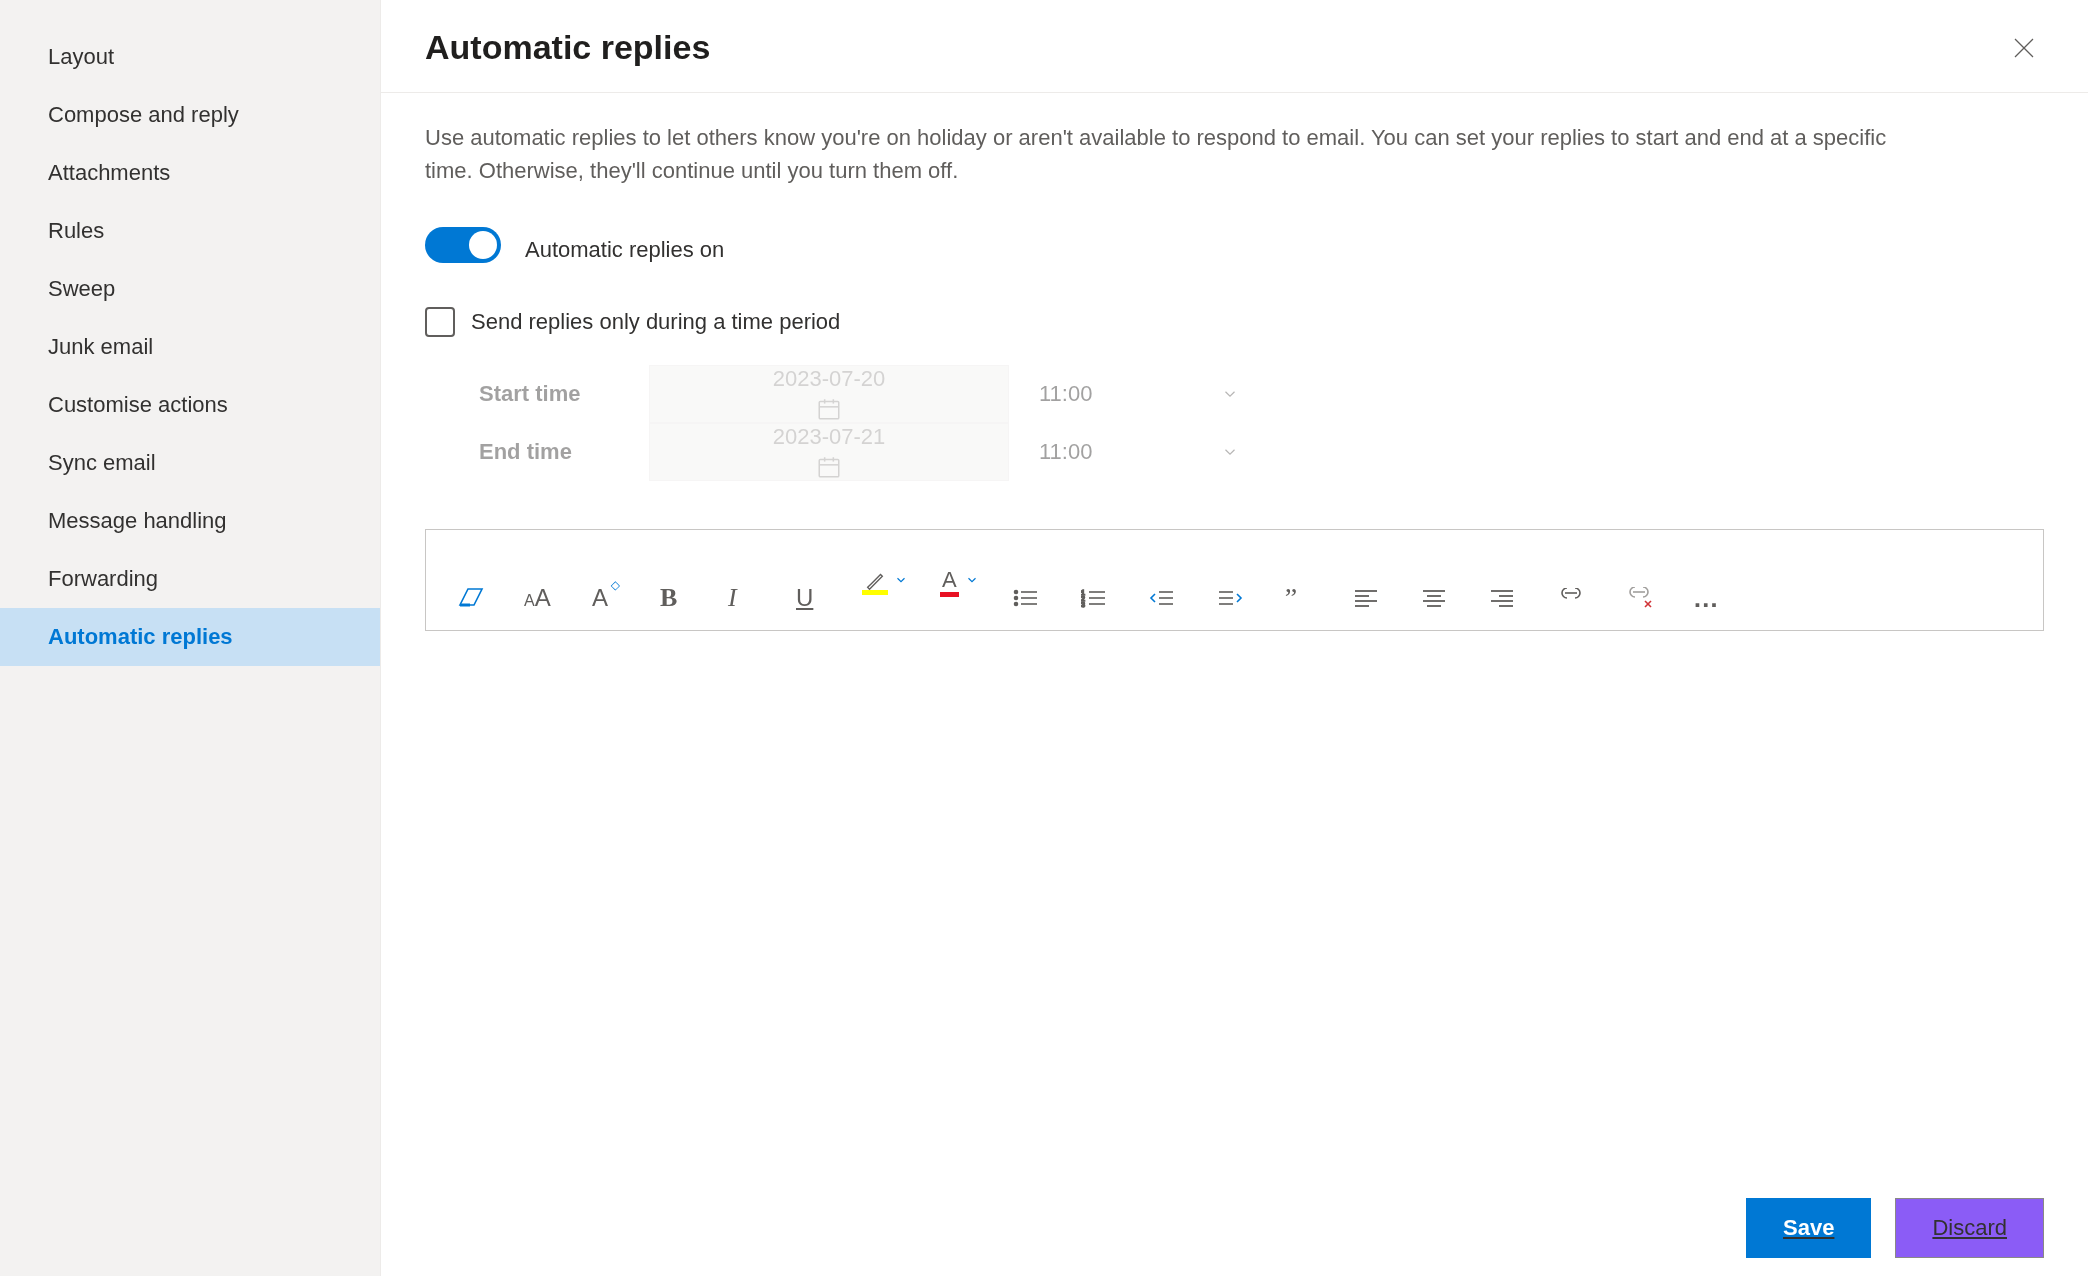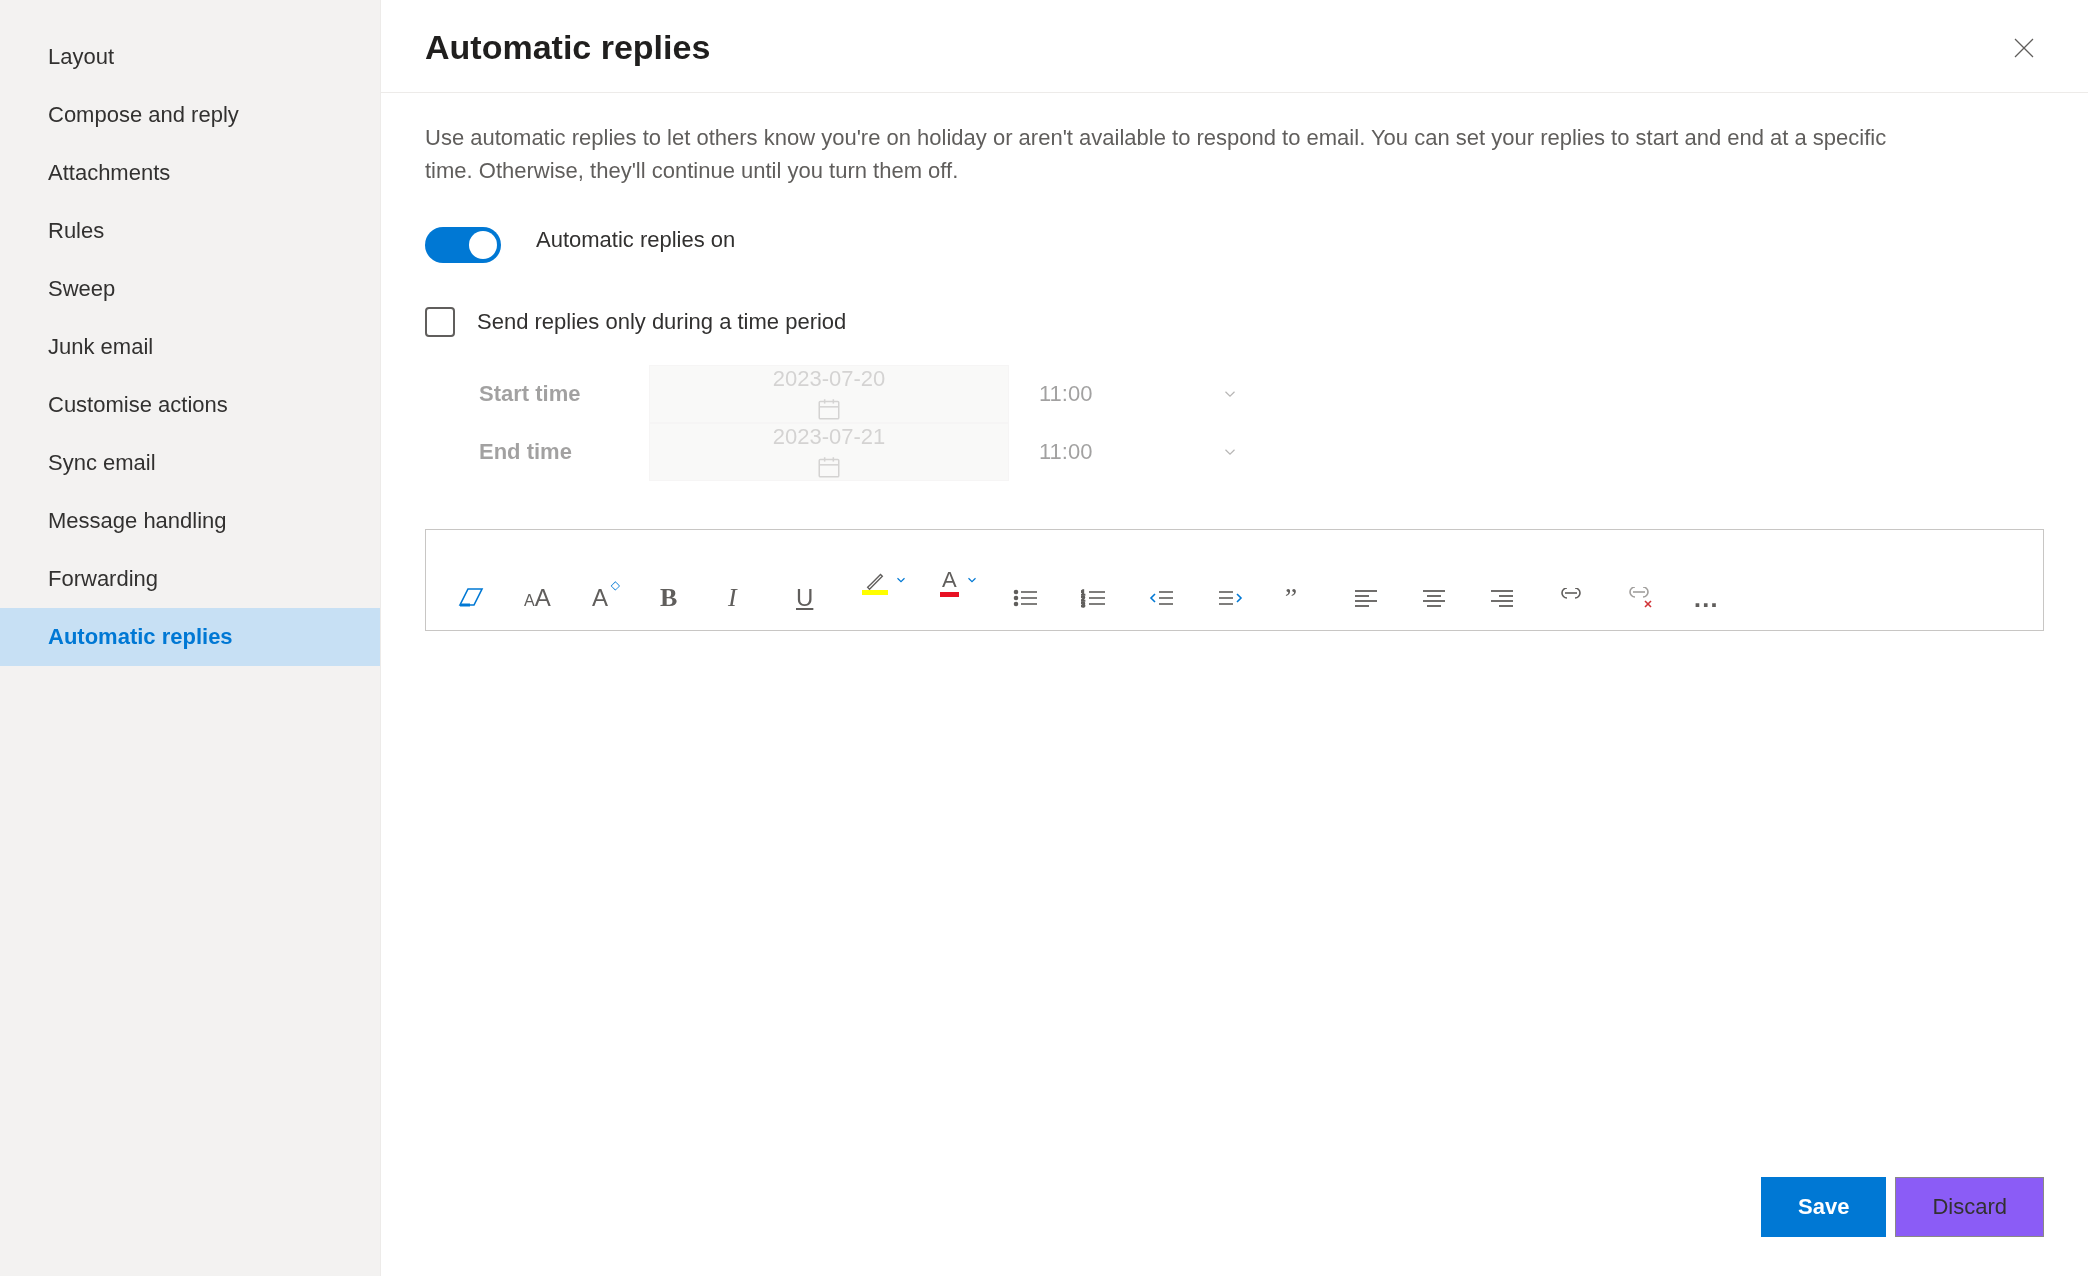--- a/index.html
+++ b/index.html
@@ -56,22 +56,22 @@
   }
   .desc {
     padding: 28px 44px 0 44px;
     color: #605e5c;
     font-size: 22px;
     line-height: 1.5;
     max-width: 1600px;
   }
   .toggle-row {
     display: flex;
-    align-items: flex-start;
-    gap: 35px;
+    align-items: flex-end;
+    gap: 24px;
     padding: 40px 44px 0 44px;
   }
   .toggle {
     width: 76px;
     height: 36px;
     border-radius: 18px;
     background: #0078d4;
     position: relative;
     cursor: pointer;
   }
@@ -84,21 +84,21 @@
     top: 4px;
     right: 4px;
   }
   .toggle-label {
     font-size: 22px;
     color: #323130;
   }
   .check-row {
     display: flex;
     align-items: center;
-    gap: 22px;
+    gap: 16px;
     padding: 44px 44px 0 44px;
   }
   .checkbox {
     width: 30px;
     height: 30px;
     border: 2px solid #605e5c;
     border-radius: 4px;
     cursor: pointer;
     flex-shrink: 0;
   }
@@ -167,24 +167,25 @@
     font-size: 24px;
     line-height: 1.5;
     color: #201f1e;
     min-height: 260px;
     text-align: justify;
   }
   .editor-body p { margin-bottom: 18px; }
   .caret { border-right: 2px solid #323130; margin-left:2px; }
   .footer {
     position: absolute;
-    bottom: 39px;
+    bottom: 18px;
     right: 44px;
     display: flex;
-    gap: 9px;
+    gap: 24px;
+    text-decoration: underline;
   }
   .btn {
     padding: 16px 36px;
     font-size: 22px;
     border: 1px solid #8a8886;
     background: #8b5cf6;
     cursor: pointer;
     color: #323130;
   }
   .btn.primary {

